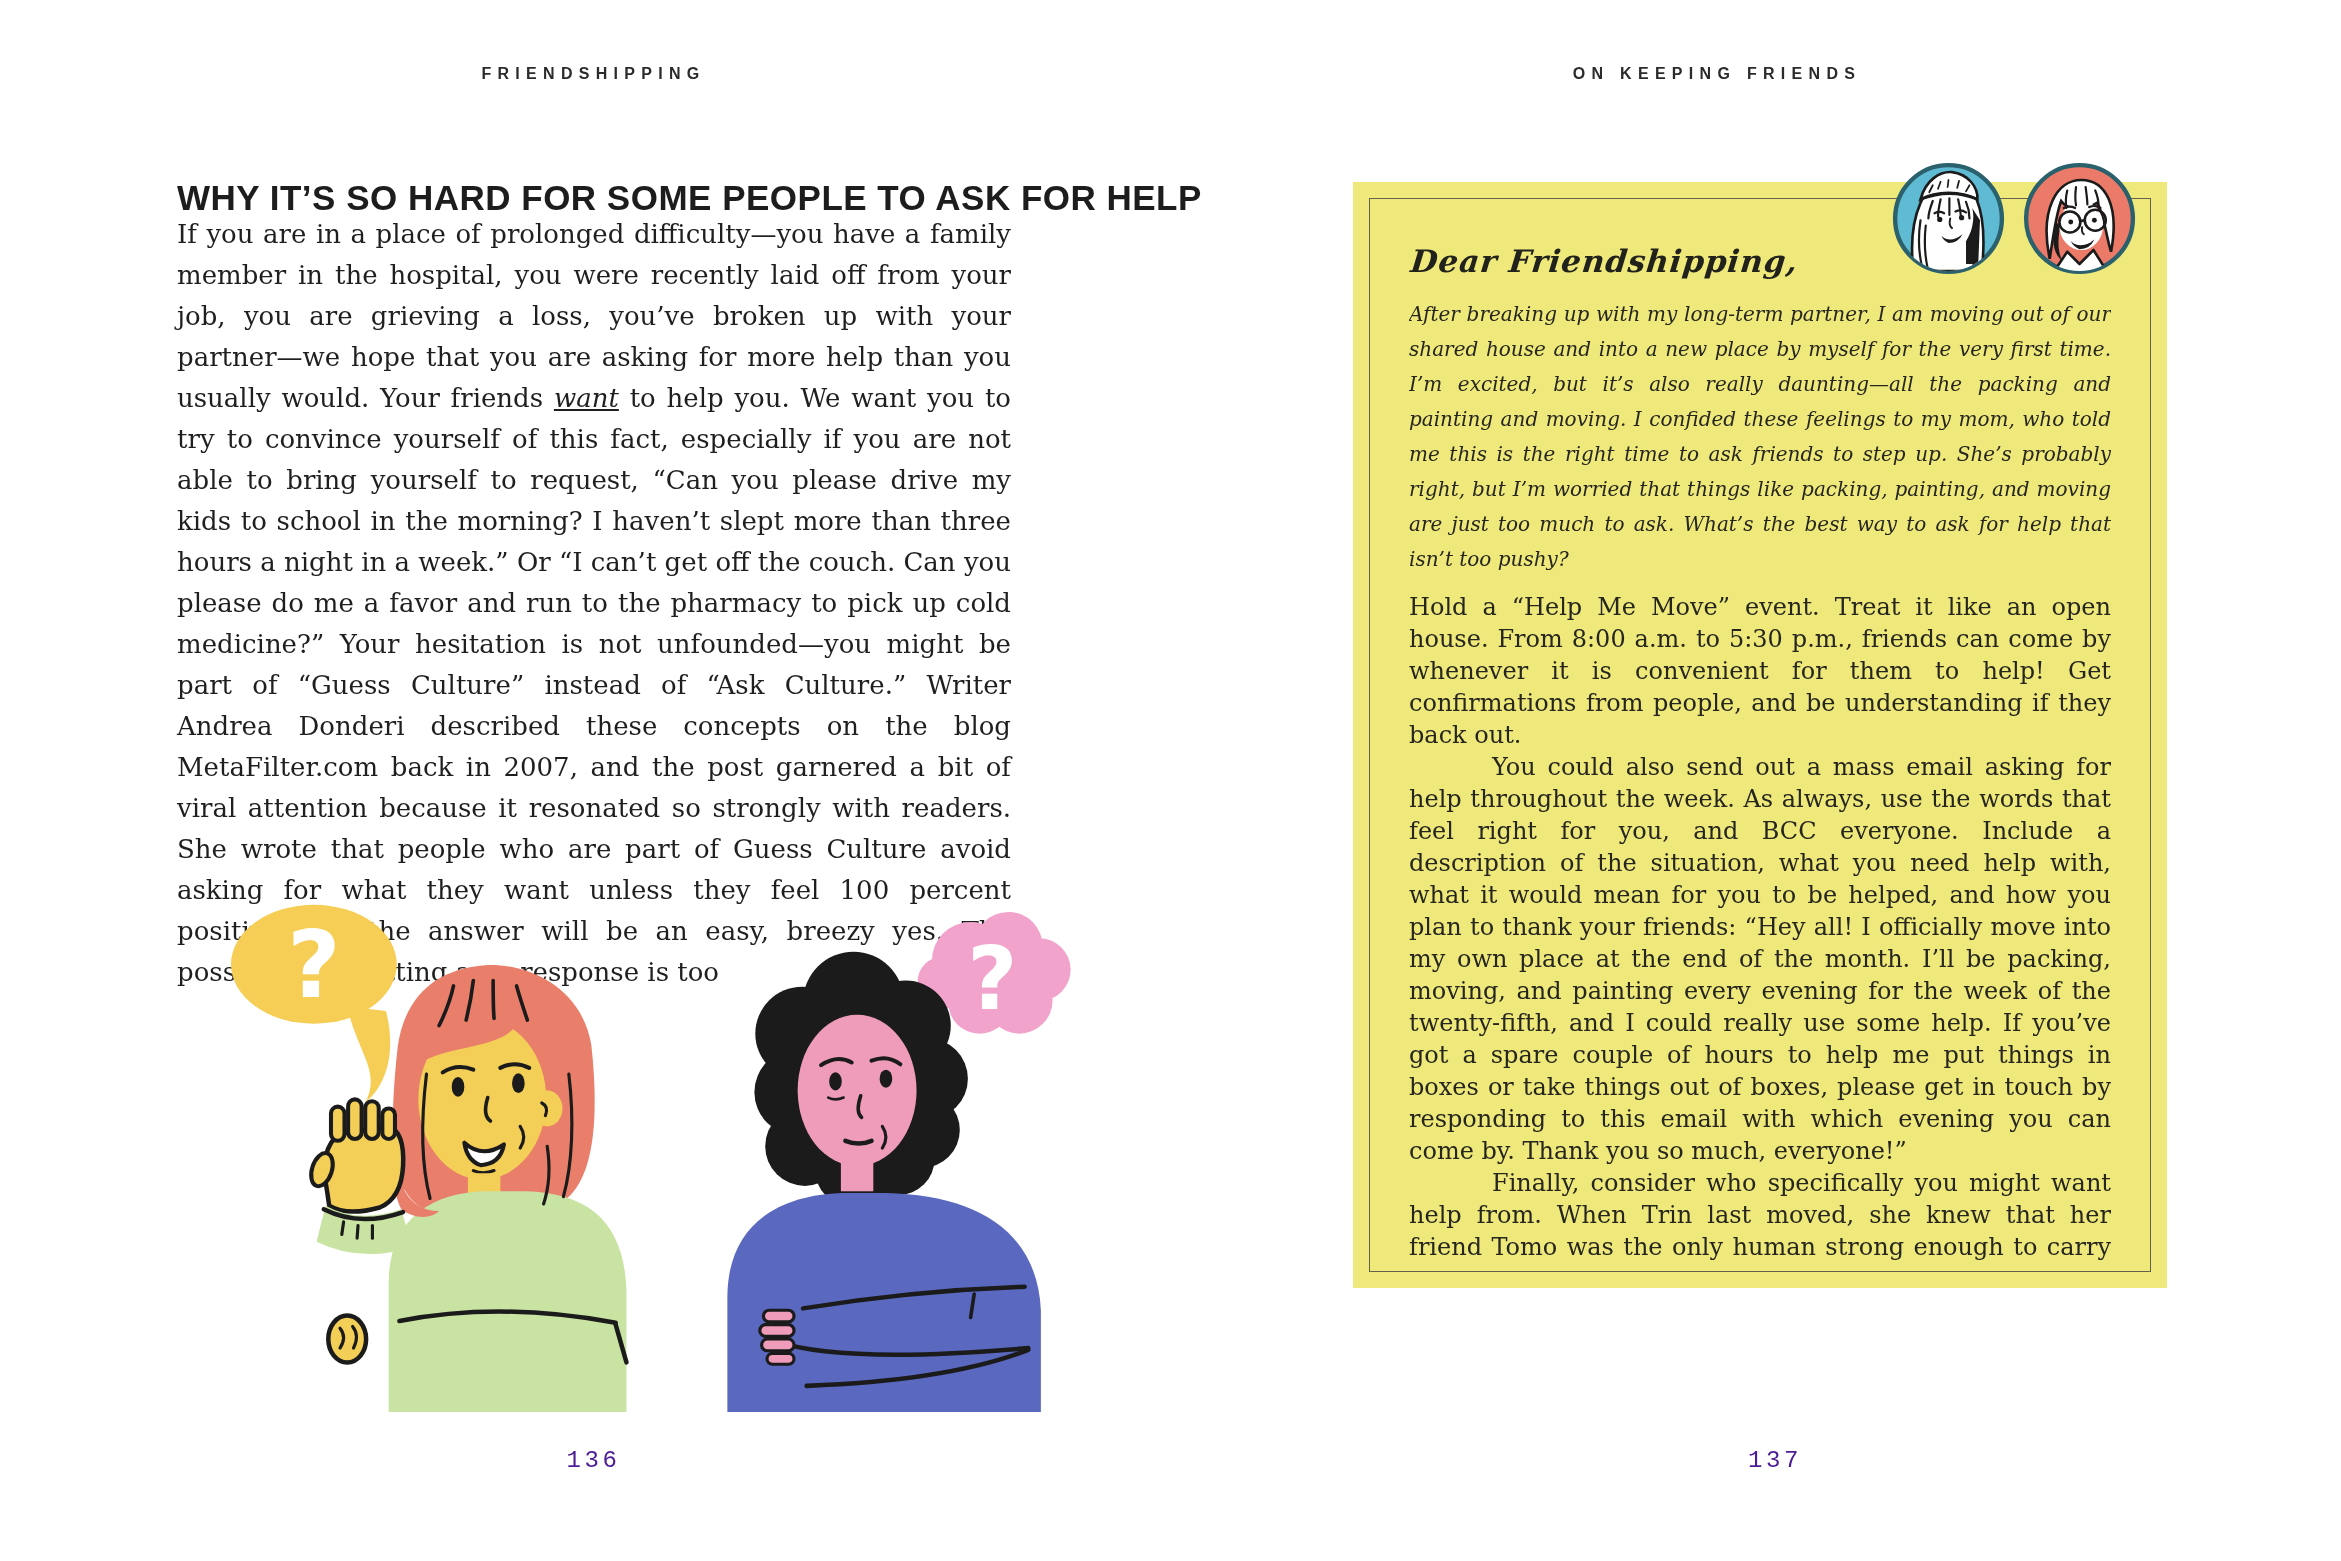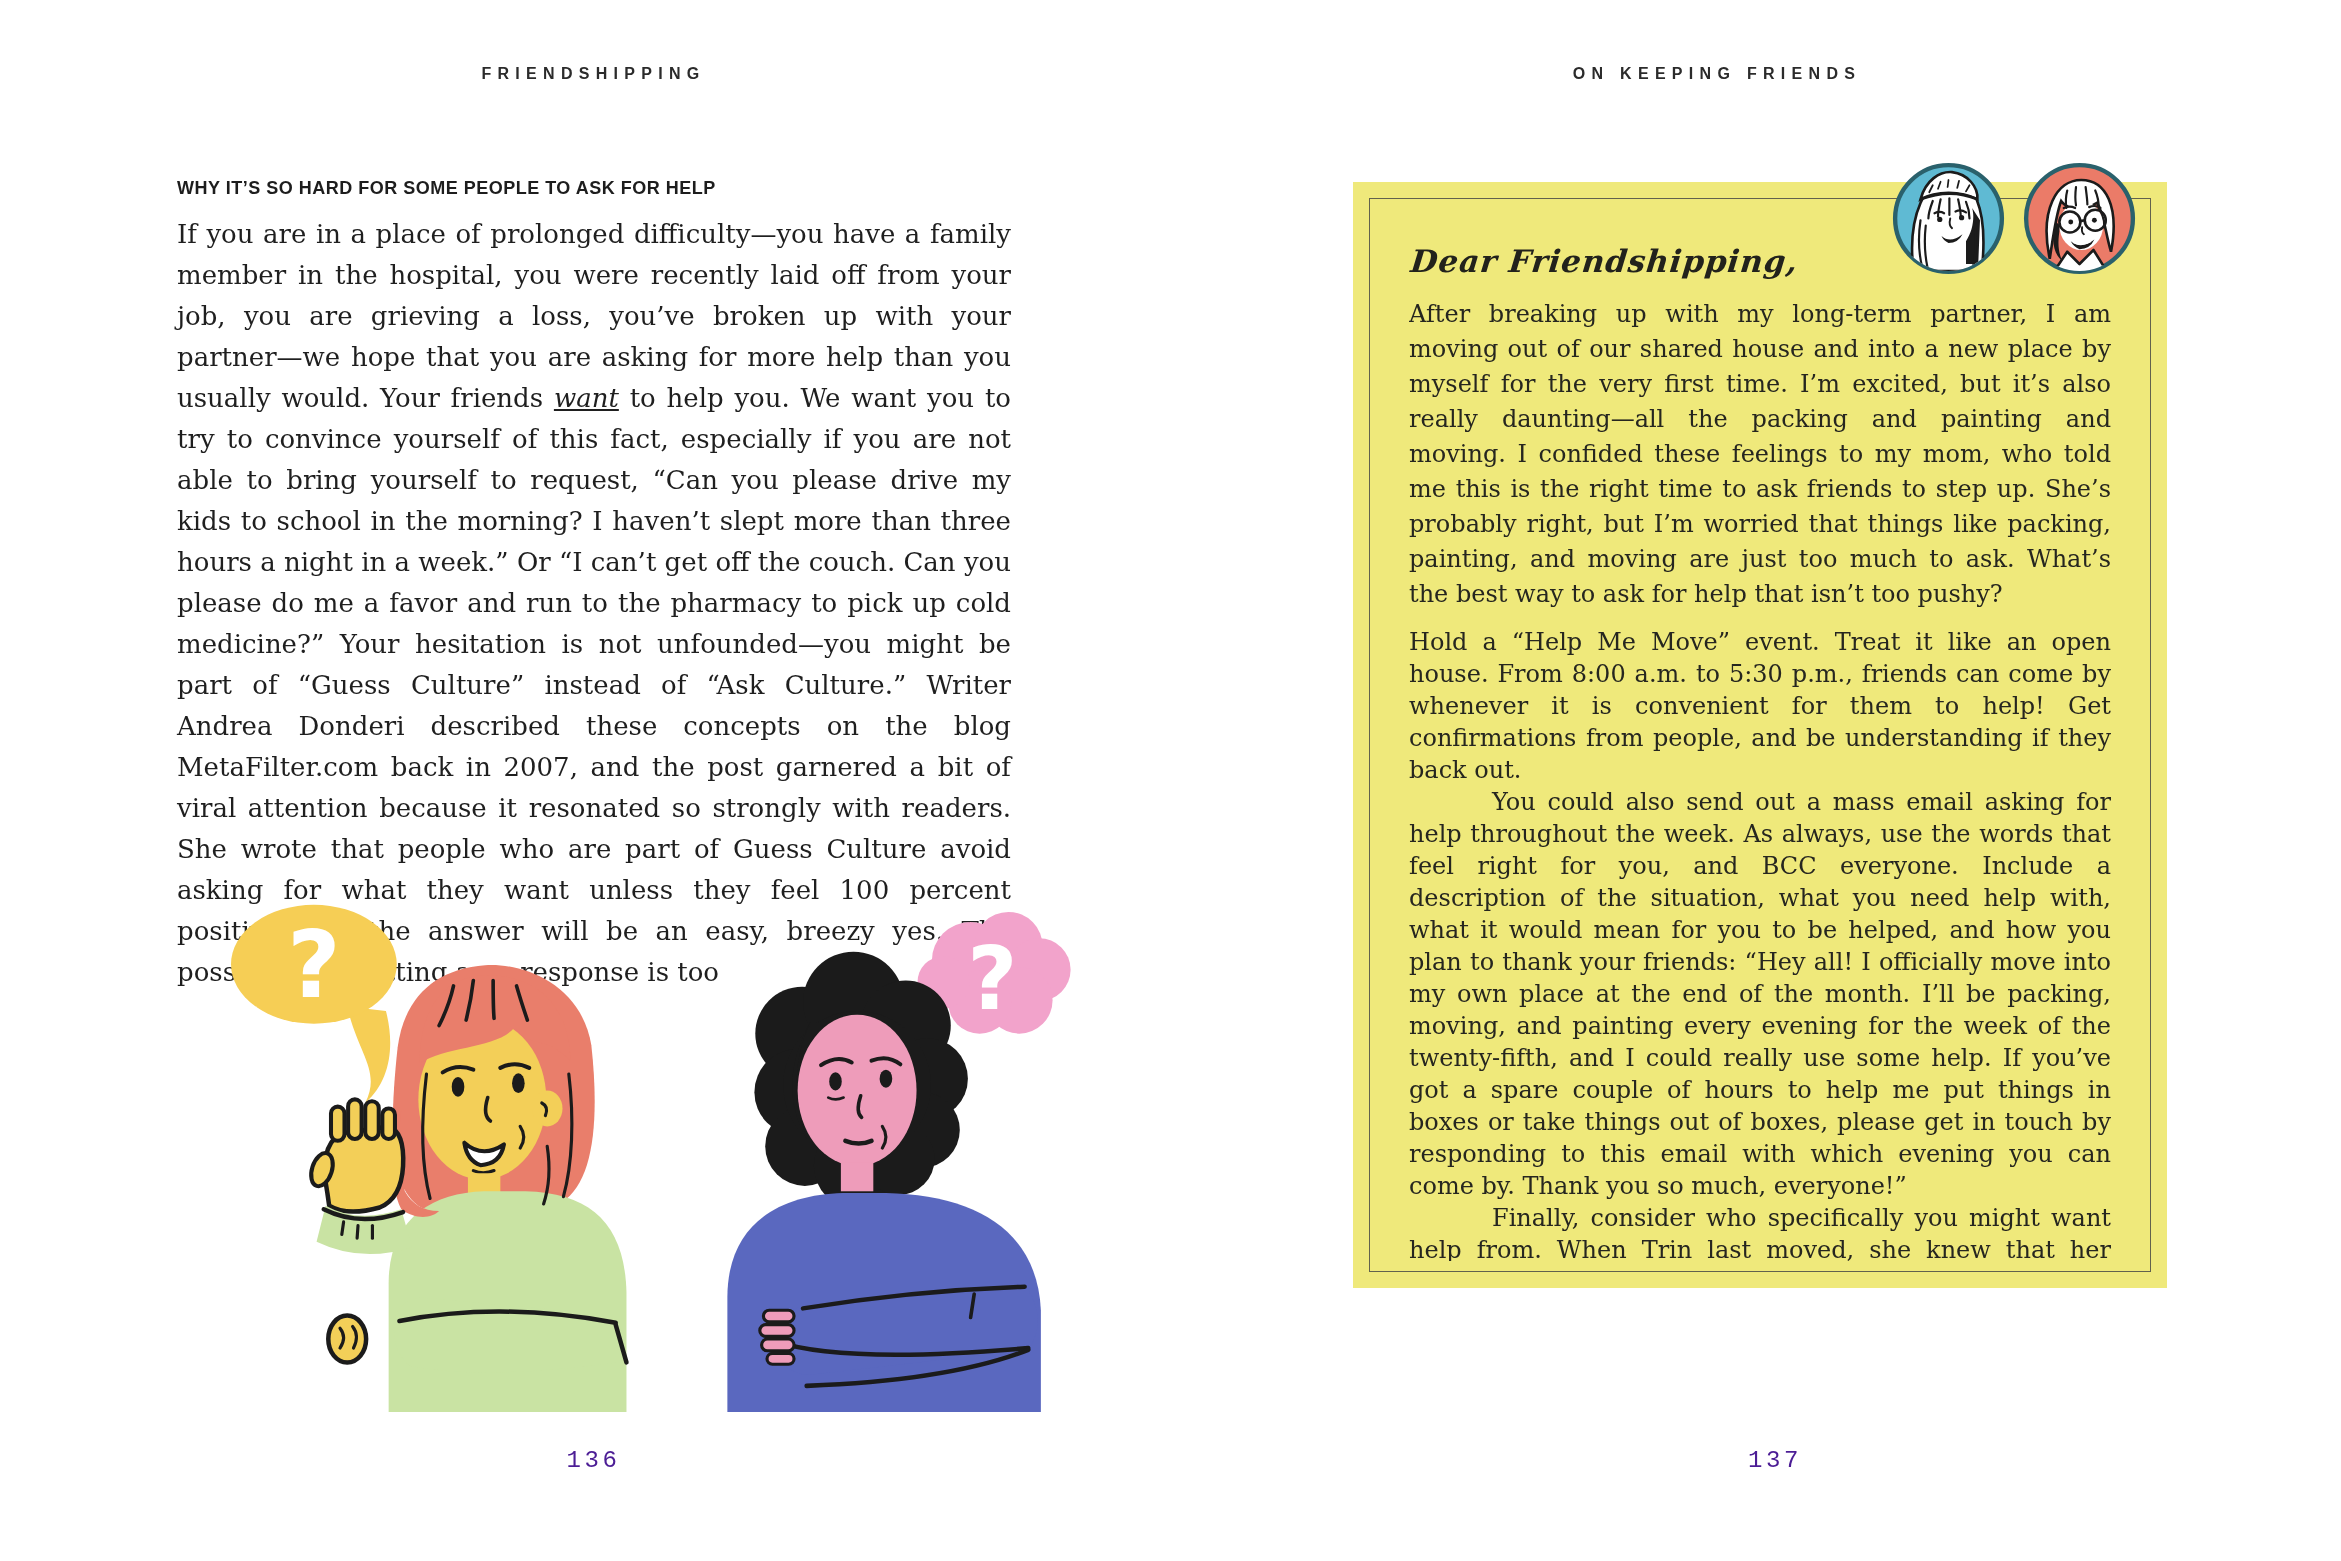--- a/index.html
+++ b/index.html
@@ -15,21 +15,21 @@
     text-align:center;white-space:nowrap;
   }
   #runhead-left{left:177px;width:833px;}
   #runhead-right{left:1310px;width:814px;}
 
   
   .left-col{position:absolute;left:177px;width:834px;}
   #section-heading{
     top:178px;
     font-family:"Liberation Sans", sans-serif;
-    font-size:18px;font-weight:700;letter-spacing:0.5px;color:#1d1d1d;
+    font-size:35px;font-weight:700;letter-spacing:0.5px;color:#1d1d1d;
     white-space:nowrap;
   }
   #body-paragraph{
     top:214px;height:658px;
     font-size:26px;line-height:41px;text-align:justify;color:#1f1f1f;
   }
   #body-paragraph em{font-style:italic;text-decoration:underline;}
 
   
   .pagenum{
@@ -55,21 +55,21 @@
     overflow:hidden;
   }
   #letter-salutation{
     font-family:"DejaVu Serif", serif;
     font-style:italic;font-weight:700;
     font-size:31px;letter-spacing:0.9px;color:#22221c;
     transform:skewX(-6deg);transform-origin:left bottom;
   }
   #letter-question{
     margin:18px 0 0 0;
-    font-size:24px;line-height:35px;
+    font-style:italic;font-size:20px;line-height:35px;
     text-align:justify;color:#26261f;
   }
   .answer-para{
     margin:0;font-size:24px;line-height:32px;
     text-align:justify;color:#26261f;
   }
   #answer-1{margin-top:14.4px;}
   #answer-2,#answer-3{text-indent:83px;}
 
   

